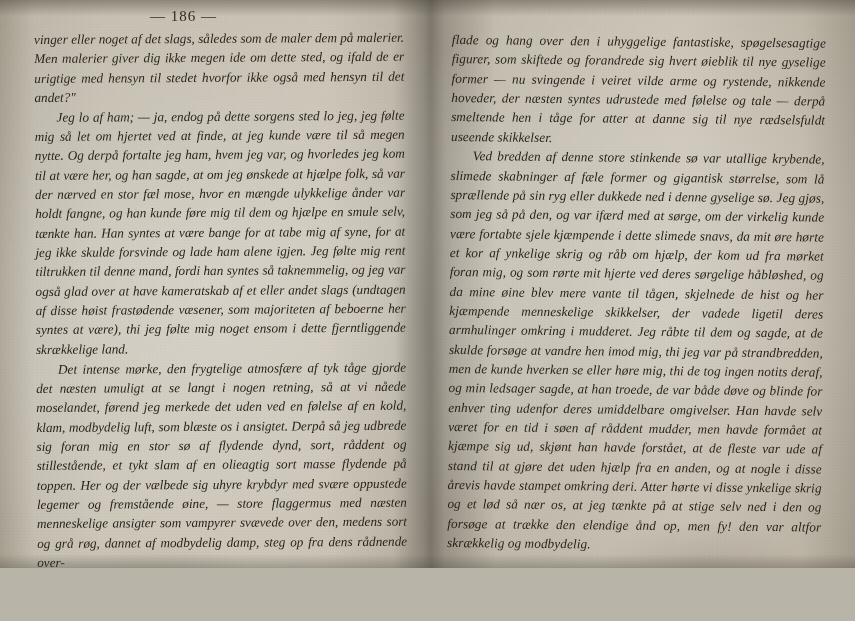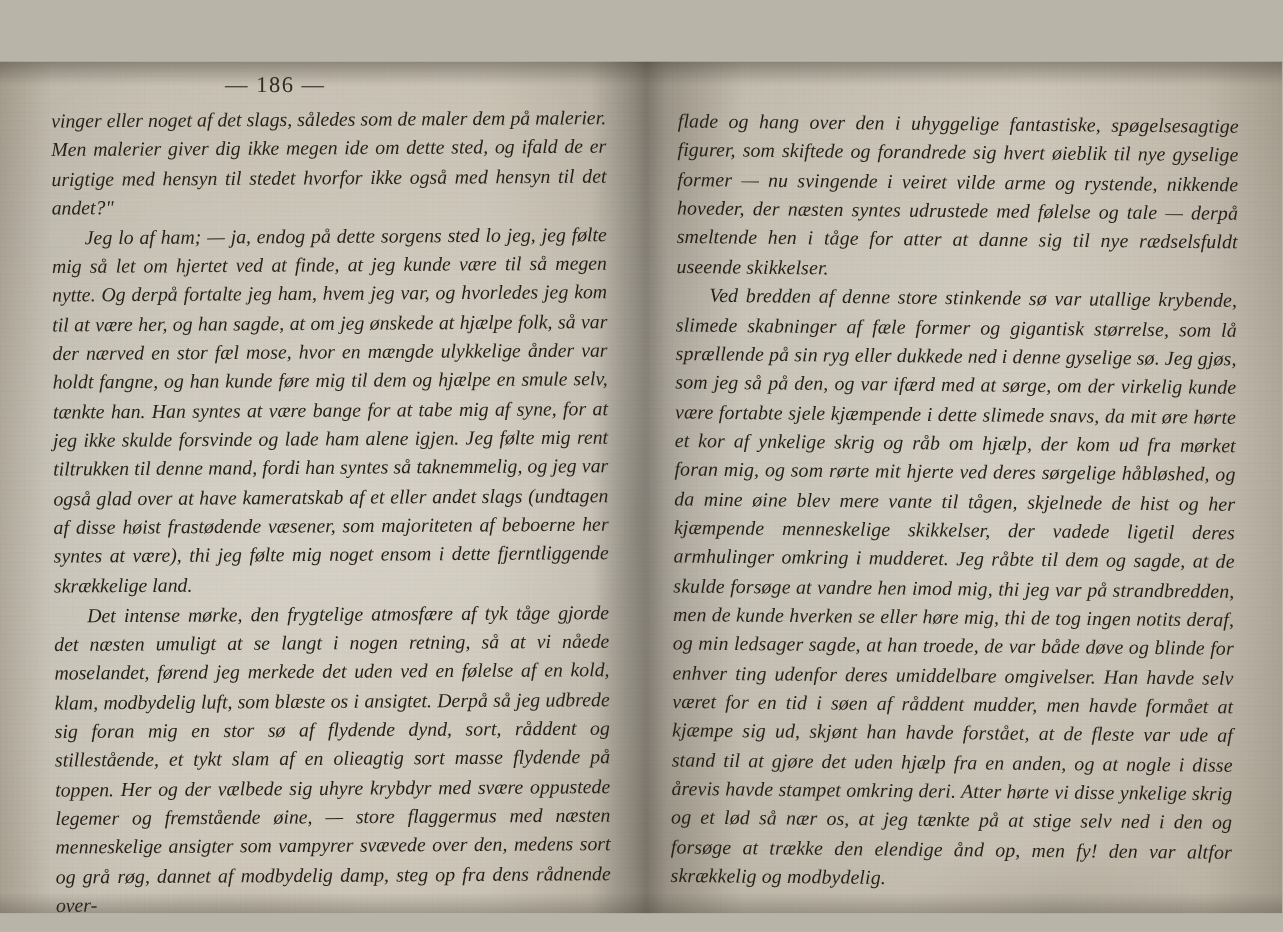--- a/index.html
+++ b/index.html
@@ -7,21 +7,20 @@
     padding: 0;
     background: #b9b4a8;
   }
   #page {
     position: relative;
     width: 855px;
     height: 568px;
     overflow: hidden;
     background: #c0bbae;
     font-family: "Liberation Serif", serif;
-    margin-top: 41px;
   }
   
   #page .paper {
     position: absolute;
     inset: 0;
     background:
       radial-gradient(ellipse 60% 80% at 24% 50%, rgba(255,255,255,0.30), rgba(255,255,255,0) 70%),
       radial-gradient(ellipse 55% 80% at 78% 50%, rgba(255,255,255,0.26), rgba(255,255,255,0) 70%),
       linear-gradient(90deg,
         #a79f90 0%,

